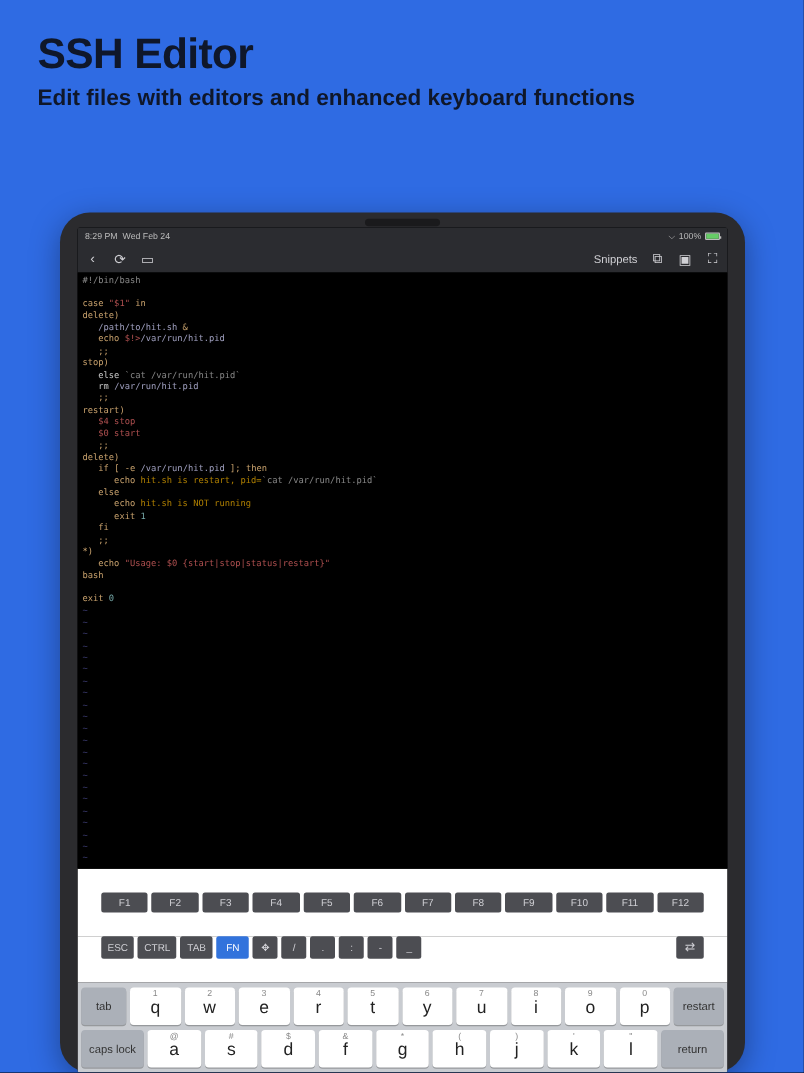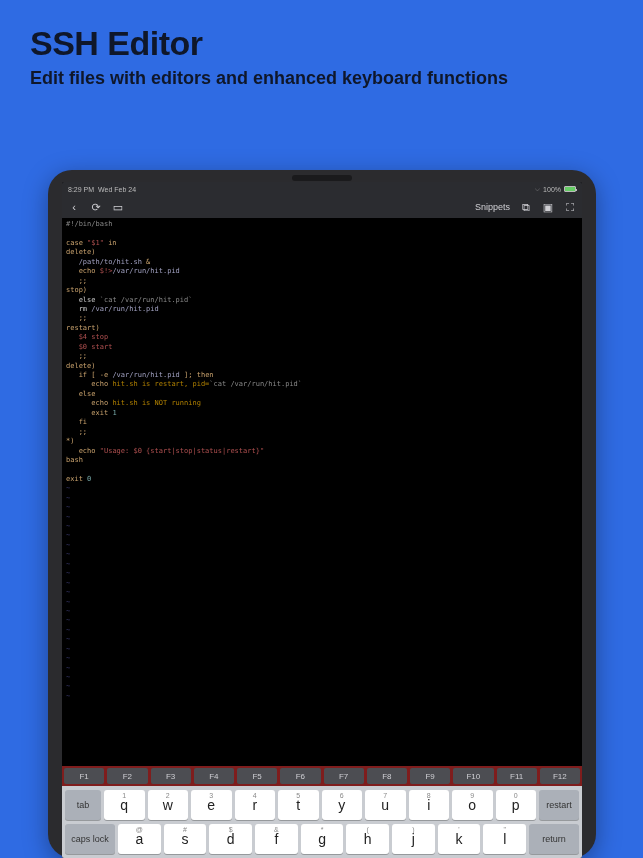--- a/index.html
+++ b/index.html
@@ -24,21 +24,21 @@
 .tilde{color:#3a3a6f}
 .c-comment{color:#888}
 .c-key{color:#c9a26d}
 .c-str{color:#b05050}
 .c-var{color:#b05050}
 .c-path{color:#a0a0c0}
 .c-punc{color:#c9a26d}
 .c-num{color:#7aa}
 .c-cmd{color:#c9c9c9}
 .c-warn{color:#b08000}
-.fn-row,.ctrl-row{display:flex;gap:3px;padding:2px;background:#7f1d1d}
+.fn-row,.ctrl-row{display:flex;gap:3px;padding:19px;background:#ffffff}
 .fn-key{flex:1;background:#4c4d52;color:#cfcfd4;font-size:8px;height:16px;display:flex;align-items:center;justify-content:center;border-radius:2px}
 .ctrl-row{padding-top:0}
 .ctrl-key{background:#4c4d52;color:#cfcfd4;font-size:8px;height:18px;display:flex;align-items:center;justify-content:center;border-radius:2px;min-width:26px;padding:0 5px}
 .ctrl-key.active{background:#3273dc;color:#fff}
 .ctrl-key.narrow{min-width:20px;flex:0 0 20px}
 .ctrl-spacer{flex:1}
 .swap-key{background:#4c4d52;width:22px;height:18px;border-radius:2px;display:flex;align-items:center;justify-content:center;color:#cfcfd4;font-size:10px}
 .kb{background:#c9ccd1;padding:4px 3px 0 3px}
 .kb-row{display:flex;gap:3px;margin-bottom:4px}
 .key{background:#fff;border-radius:3px;box-shadow:0 1px 0 rgba(0,0,0,.25);height:30px;display:flex;align-items:center;justify-content:center;color:#222;font-size:14px;position:relative}
@@ -145,20 +145,34 @@
       <div class="fn-key">F5</div>
       <div class="fn-key">F6</div>
       <div class="fn-key">F7</div>
       <div class="fn-key">F8</div>
       <div class="fn-key">F9</div>
       <div class="fn-key">F10</div>
       <div class="fn-key">F11</div>
       <div class="fn-key">F12</div>
     </div>
 
+    <div class="ctrl-row">
+      <div class="ctrl-key">ESC</div>
+      <div class="ctrl-key">CTRL</div>
+      <div class="ctrl-key">TAB</div>
+      <div class="ctrl-key active">FN</div>
+      <div class="ctrl-key narrow">✥</div>
+      <div class="ctrl-key narrow">/</div>
+      <div class="ctrl-key narrow">.</div>
+      <div class="ctrl-key narrow">:</div>
+      <div class="ctrl-key narrow">-</div>
+      <div class="ctrl-key narrow">_</div>
+      <div class="ctrl-spacer"></div>
+      <div class="swap-key">⇄</div>
+    </div>
 
     <div class="kb">
       <div class="kb-row">
         <div class="key mod" style="flex:0 0 36px">tab</div>
         <div class="key letter">
             <span class="alt">1</span>
             <span>q</span>
           </div>
         <div class="key letter">
             <span class="alt">2</span>

